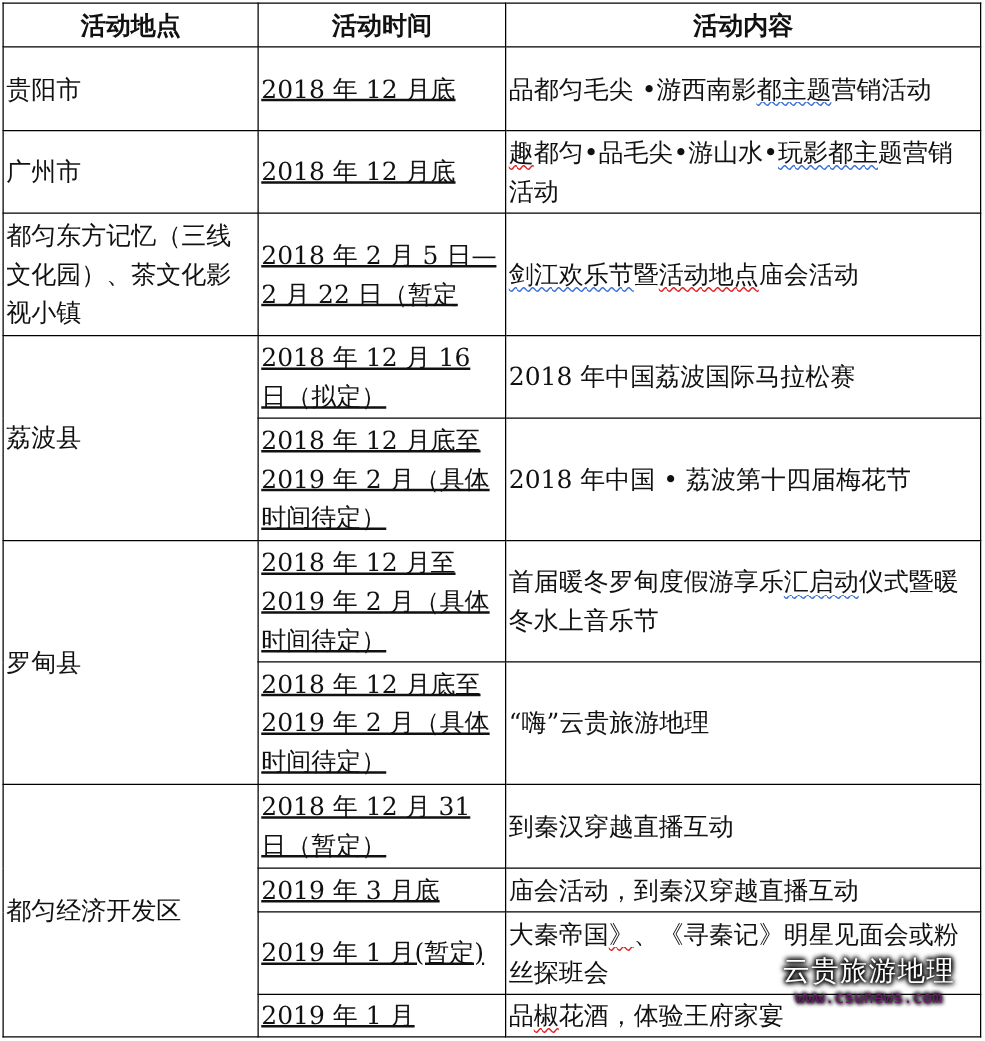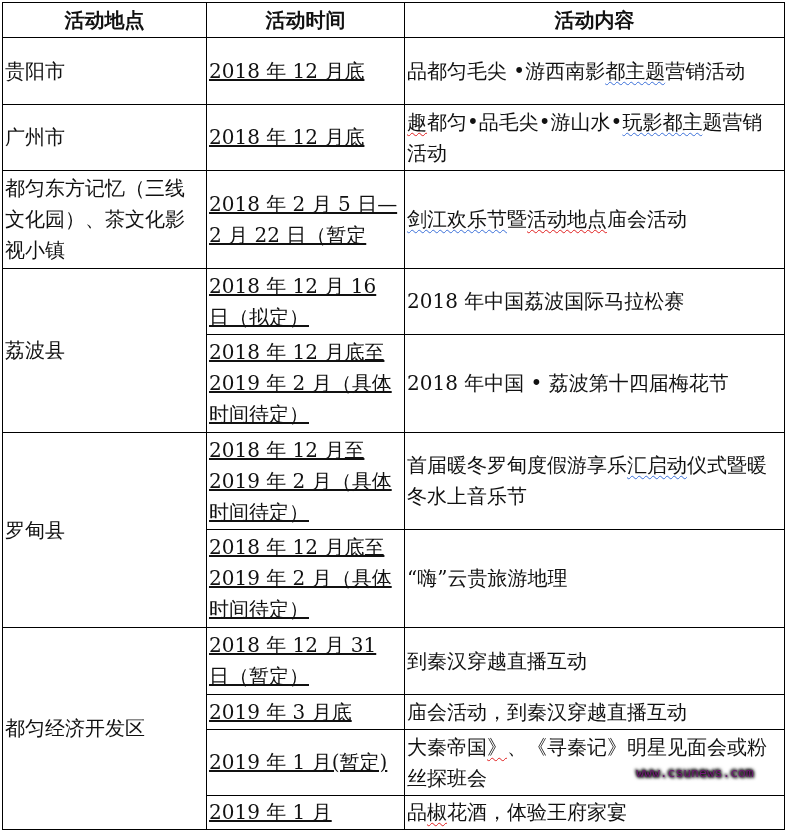--- a/index.html
+++ b/index.html
@@ -147,14 +147,15 @@
       <td class="content"><span>大秦帝国</span><span class="sq-red">》</span><span>、《寻秦记》明星见面会或粉丝探班会</span></td>
     </tr>
     <tr style="height:34px">
       <td class="time">2019 年 1 月</td>
       <td class="content"><span>品</span><span class="sq-red">椒</span><span>花酒，体验王府家宴</span></td>
     </tr>
   </tbody>
 </table>
 
 <div class="watermark">
+  <span class="wm-title">云贵旅游地理</span>
   <span class="wm-url">www.csunews.com</span>
 </div>
 
 </body></html>

